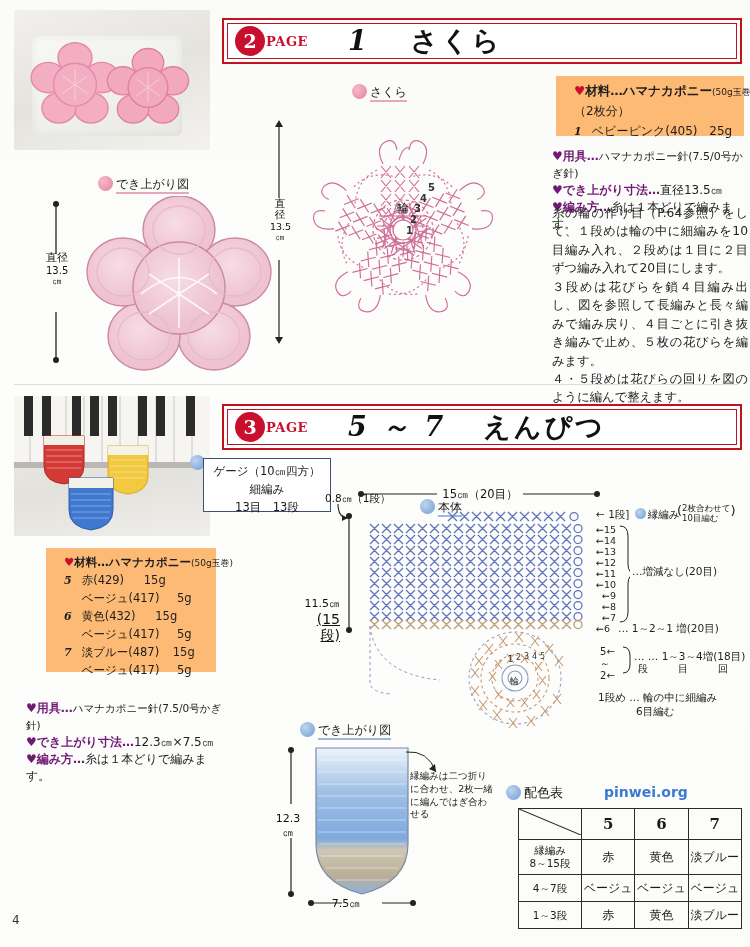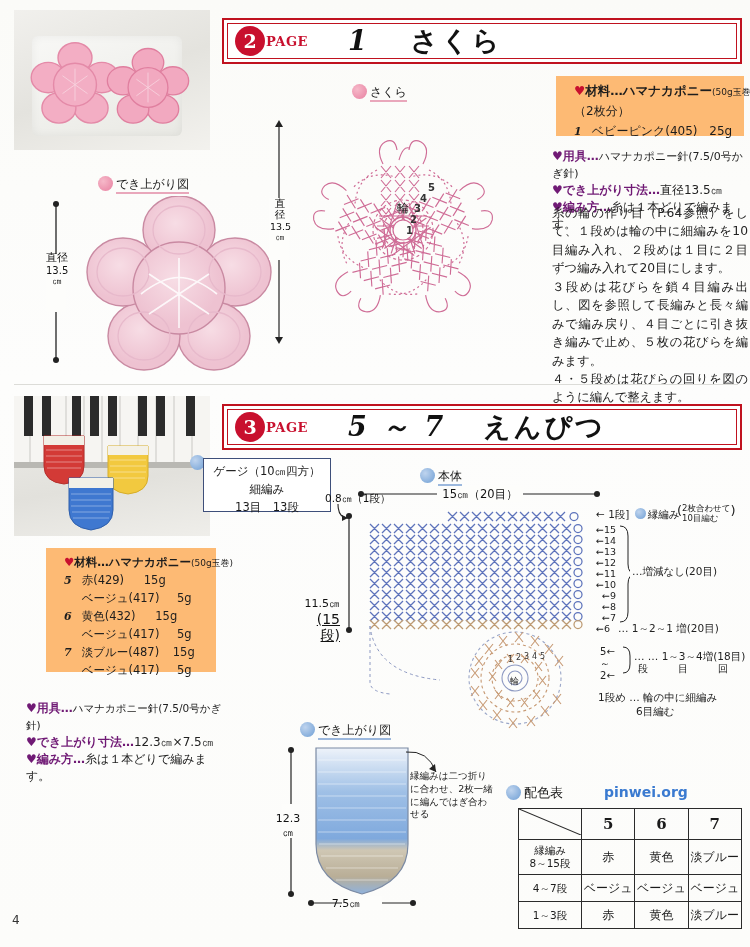--- a/index.html
+++ b/index.html
@@ -404,21 +404,21 @@
 
   <div class="abs" style="left:190px;top:452px;">
     <span class="yarn-ball yarn-blue"></span>
   </div>
   <div class="gauge" style="left:203px;top:458px;width:128px;height:54px;">
     <div>ゲージ（10㎝四方）</div>
     <div>細編み</div>
     <div>13目　13段</div>
   </div>
 
-  <div class="abs hand" style="left:420px;top:452px;margin-top:16px;">
+  <div class="abs hand" style="left:420px;top:483px;margin-top:16px;">
     <span class="yarn-ball yarn-blue"></span><span class="label-underline-b">本体</span>
   </div>
 
   <svg class="abs" style="left:355px;top:486px;" width="248" height="16">
     <line x1="6" y1="8" x2="242" y2="8" stroke="#222" stroke-width="1.2"></line>
     <circle cx="6" cy="8" r="3" fill="#222"></circle>
       <circle cx="242" cy="8" r="3" fill="#222"></circle>
     <rect x="82" y="0" width="86" height="16" fill="#fdfdfb"></rect>
   </svg>
   <div class="abs dim" style="left:437px;top:487px;width:86px;text-align:center;">15㎝（20目）</div>

